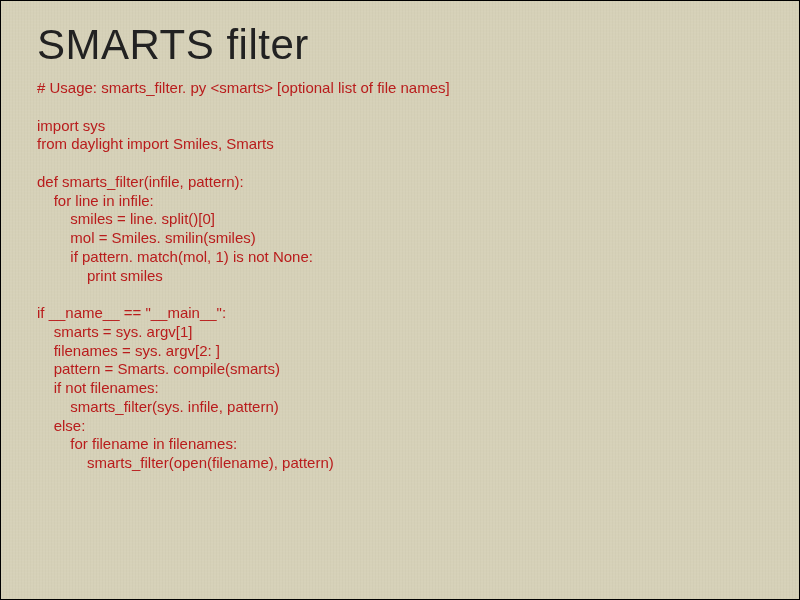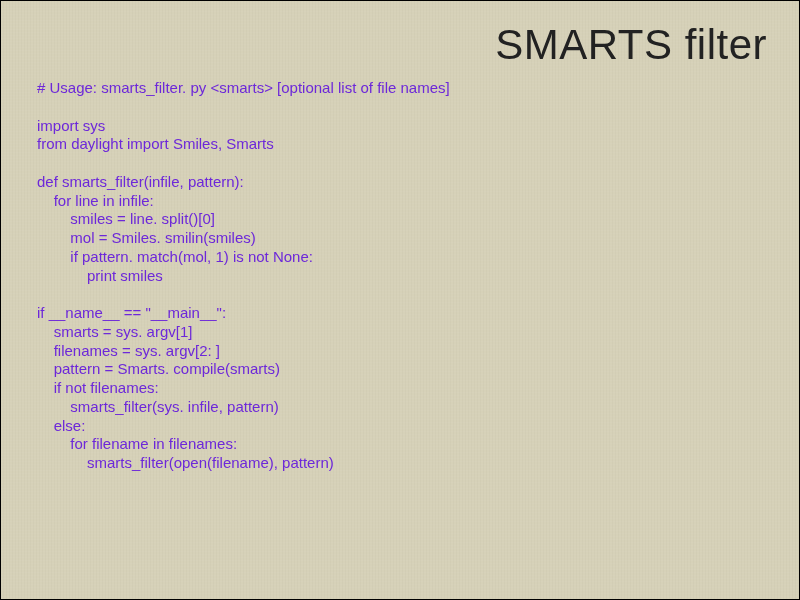--- a/index.html
+++ b/index.html
@@ -16,33 +16,33 @@
       repeating-linear-gradient(0deg, rgba(255,255,255,0.03) 0 1px, transparent 1px 3px);
     font-family: Arial, Helvetica, sans-serif;
     color: #2a2a2a;
     box-sizing: border-box;
     border: 1px solid #000;
   }
   .slide {
     padding: 12px 32px 0 36px;
   }
   .title {
-    text-align: right;
+    text-align: left;
     font-size: 42px;
     font-weight: 400;
     margin: 8px 0 10px 0;
     letter-spacing: 0.5px;
     color: #222;
   }
   .code {
     font-size: 15px;
     line-height: 1.25;
     white-space: pre;
     font-family: Arial, Helvetica, sans-serif;
-    color: #6d28d9;
+    color: #b91c1c;
   }
 </style>
 </head>
 <body>
 
 <div class="slide">
   <h1 class="title">SMARTS filter</h1>
   <div class="code" id="code-block"># Usage: smarts_filter. py &lt;smarts&gt; [optional list of file names]
 
 import sys

